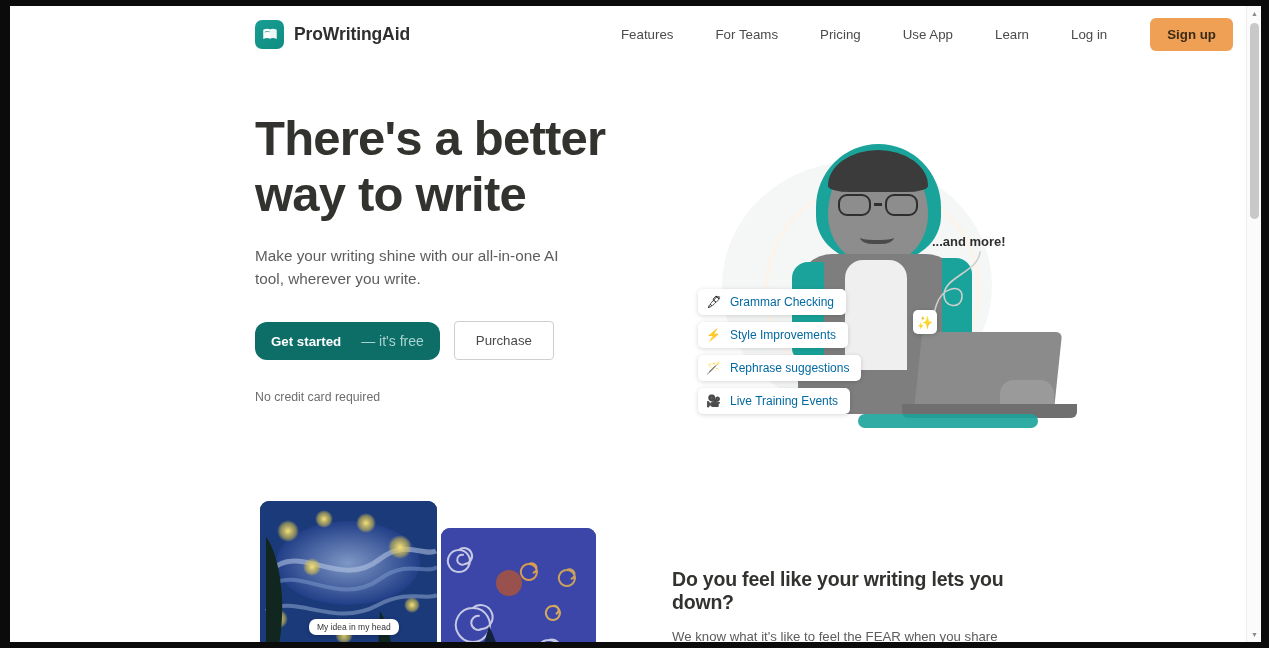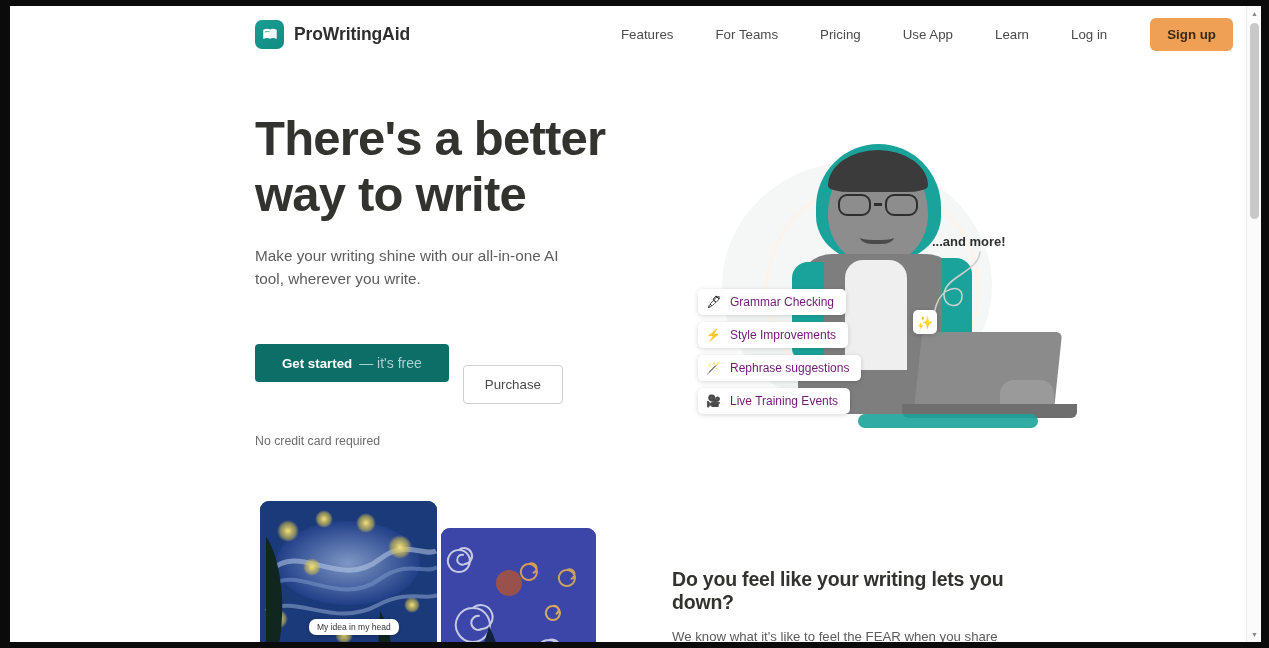--- a/index.html
+++ b/index.html
@@ -155,47 +155,46 @@
   }
   #hero-actions {
     margin-top: 31px;
     display: flex;
     align-items: center;
     gap: 14px;
   }
   #get-started-button {
     background: #0d6e68;
     border: none;
-    border-radius: 4px;
-    padding: 11px 27px;
+    border-radius: 12px;
+    padding: 11px 16px;
     cursor: pointer;
     display: flex;
     align-items: baseline;
-    gap: 7px;
+    gap: 20px;
     font-family: "Liberation Sans", sans-serif;
   }
   #get-started-label {
     color: #ffffff;
     font-size: 13.3px;
     font-weight: bold;
   }
   #get-started-note {
     color: #a9d3d0;
     font-size: 14px;
   }
   #purchase-button {
     background: #ffffff;
     border: 1px solid #cfcfcf;
     border-radius: 4px;
     padding: 11px 21px;
     font-size: 13.3px;
     color: #4a4a4a;
     cursor: pointer;
     font-family: "Liberation Sans", sans-serif;
-    margin-top: 44px;
   }
   #no-credit-card-note {
     margin-top: 30px;
     font-size: 12.3px;
     color: #6d6d6d;
   }
 
   
   #hero-illustration {
     position: absolute;
@@ -355,21 +354,21 @@
     width: fit-content;
   }
   .feature-chip-icon {
     width: 16px; height: 16px;
     display: flex; align-items: center; justify-content: center;
     font-size: 12px;
     line-height: 1;
   }
   .feature-chip-label {
     font-size: 12px;
-    color: #701a75;
+    color: #0369a1;
     white-space: nowrap;
   }
 
   
   #and-more-callout {
     position: absolute;
     left: 262px;
     top: 117px;
     font-size: 13px;
     font-weight: bold;

